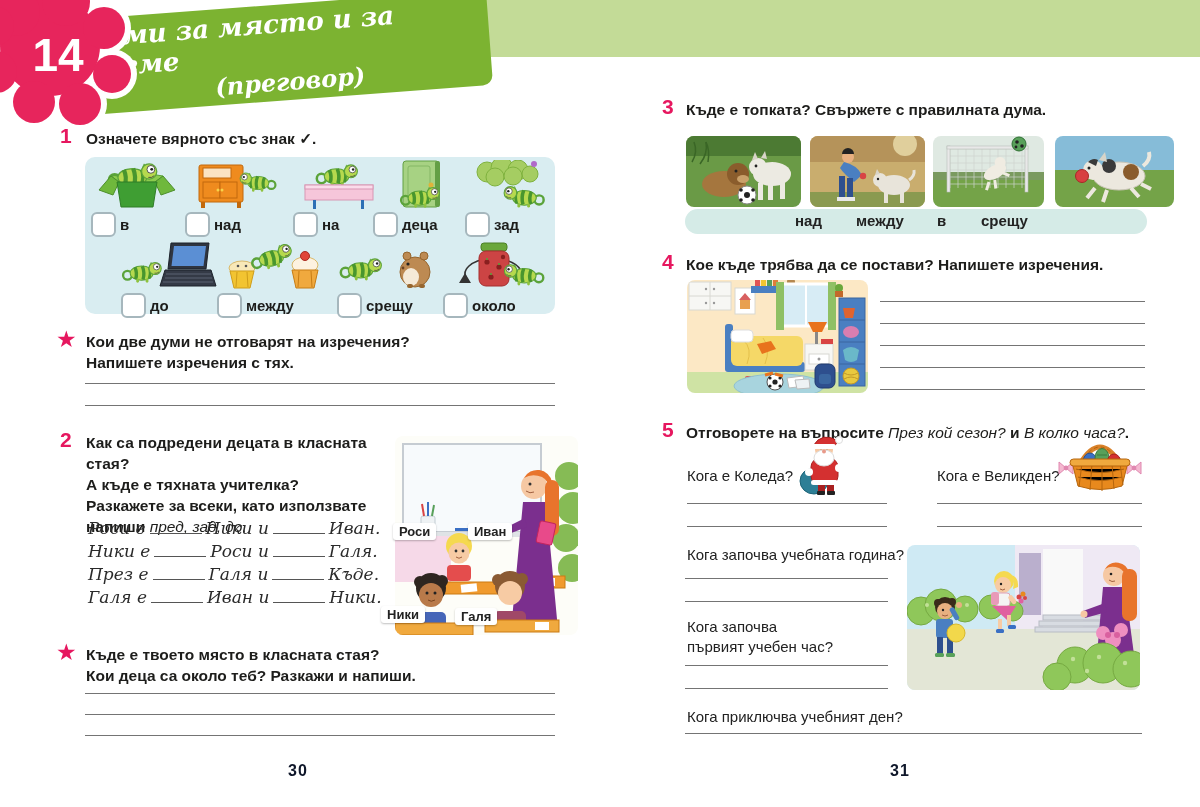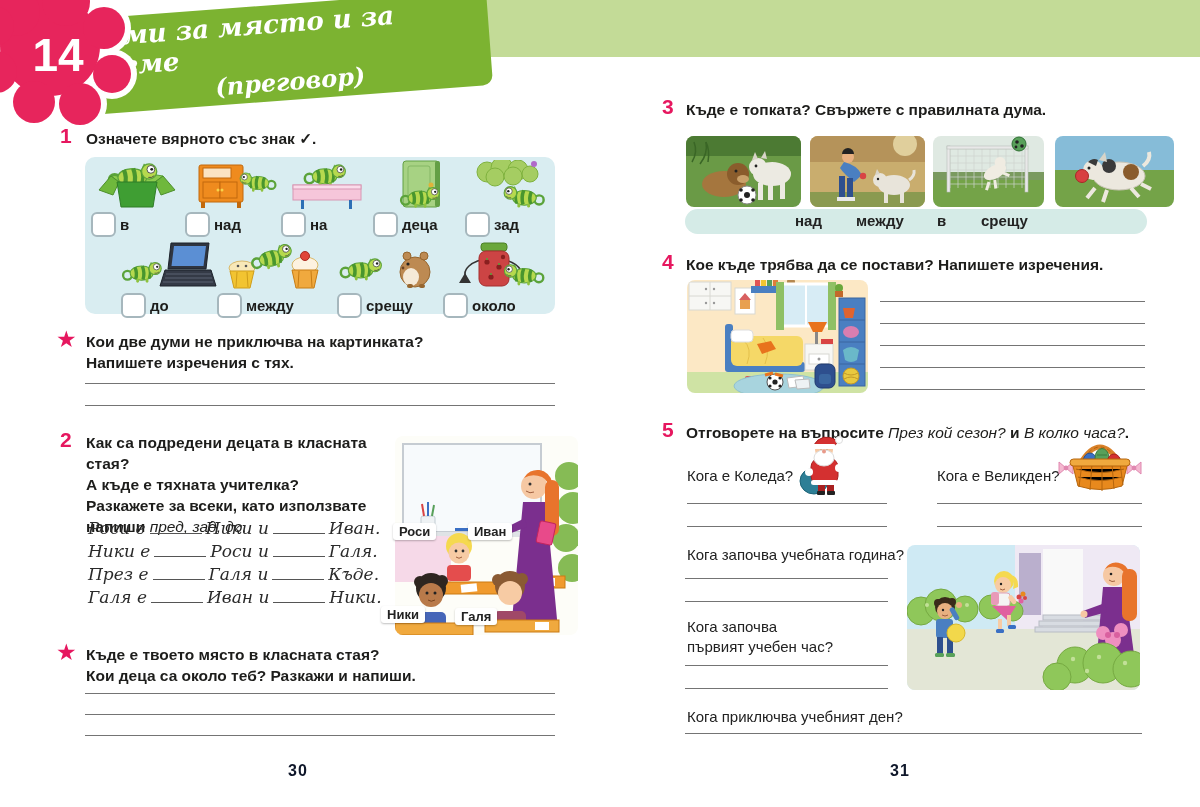--- a/index.html
+++ b/index.html
@@ -120,21 +120,21 @@
       <g transform="translate(96,0) scale(-1 1)">
           <use href="#cham" x="4" y="8" width="40" height="25"></use>
         </g>
     </svg>
     <div class="row">
         <span class="chk"></span>
       <span class="lbl">над</span>
       </div>
   </div>
 
-  <div class="itm" style="left:196px;top:3px;width:92px">
+  <div class="itm" style="left:208px;top:3px;width:92px">
     <svg class="pic" width="92" height="50" viewBox="0 0 92 50">
       <use href="#cham" x="22" y="-1" width="46" height="29"></use>
       <rect x="12" y="25" width="68" height="15" fill="#f6c6da" stroke="#d897b4"></rect>
       <rect x="12" y="25" width="68" height="4" fill="#fbdcEA" stroke="#d897b4"></rect>
       <rect x="20" y="40" width="3" height="9" fill="#2d6fb5"></rect>
         <rect x="68" y="40" width="3" height="9" fill="#2d6fb5"></rect>
     </svg>
     <div class="row">
         <span class="chk"></span>
       <span class="lbl">на</span>
@@ -258,21 +258,21 @@
     </svg>
     <div class="row">
         <span class="chk"></span>
       <span class="lbl">около</span>
       </div>
   </div>
 </div>
 
 <div class="abs star" style="left:56px;top:328px">★</div>
 <div class="abs extitle" style="left:86px;top:331px">
-  <div>Кои две думи не приключва на картинката?</div>
+  <div>Кои две думи не отговарят на изречения?</div>
   <div>Напишете изречения с тях.</div>
 </div>
 <div class="abs wline" style="left:85px;top:382px;width:470px"></div>
 <div class="abs wline" style="left:85px;top:404px;width:470px"></div>
 
 <div class="abs exnum" style="left:60px;top:428px">2</div>
 <div class="abs extitle" style="left:86px;top:432px;width:310px">
   <div>Как са подредени децата в класната стая?</div>
   <div>А къде е тяхната учителка?</div>
   <div>Разкажете за всеки, като използвате</div>

